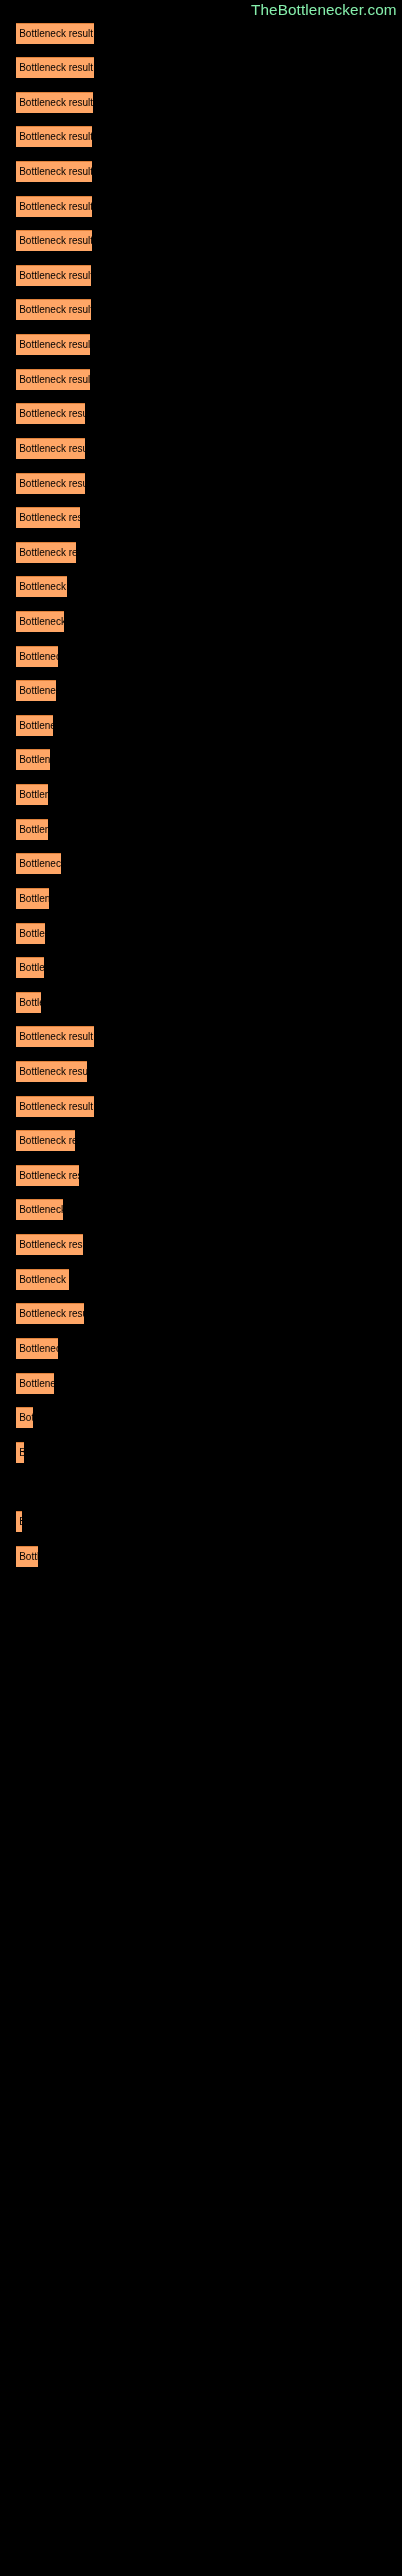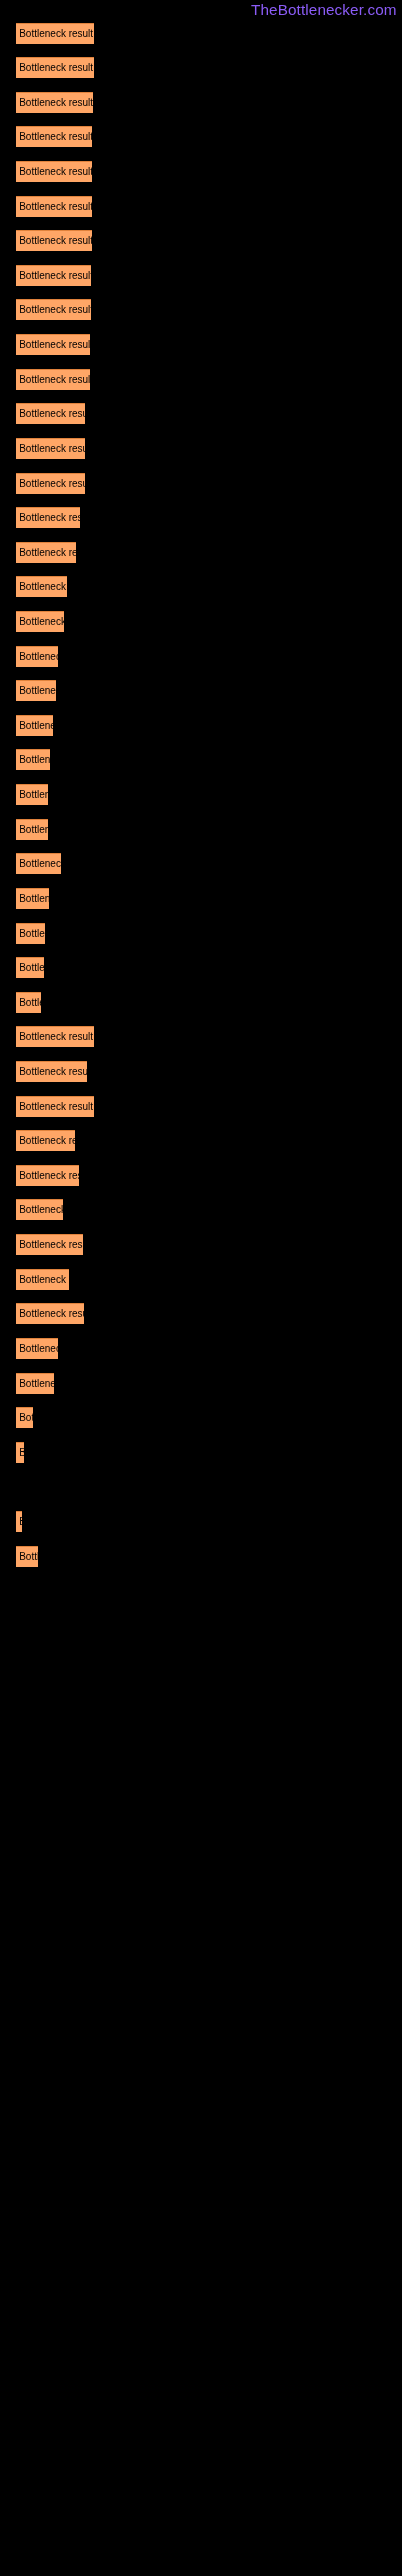--- a/index.html
+++ b/index.html
@@ -11,21 +11,21 @@
     width: 403px;
     height: 2576px;
     position: relative;
     overflow: hidden;
     font-family: "Liberation Sans", sans-serif;
   }
   #watermark {
     position: absolute;
     top: 0px;
     right: 6.4px;
-    color: #8b5cf6;
+    color: #86efac;
     font-size: 15.3px;
     line-height: 19.3px;
     letter-spacing: 0.1px;
     white-space: nowrap;
     font-family: "Liberation Sans", sans-serif;
   }
   #chart {
     position: absolute;
     left: 0px;
     top: 0px;

